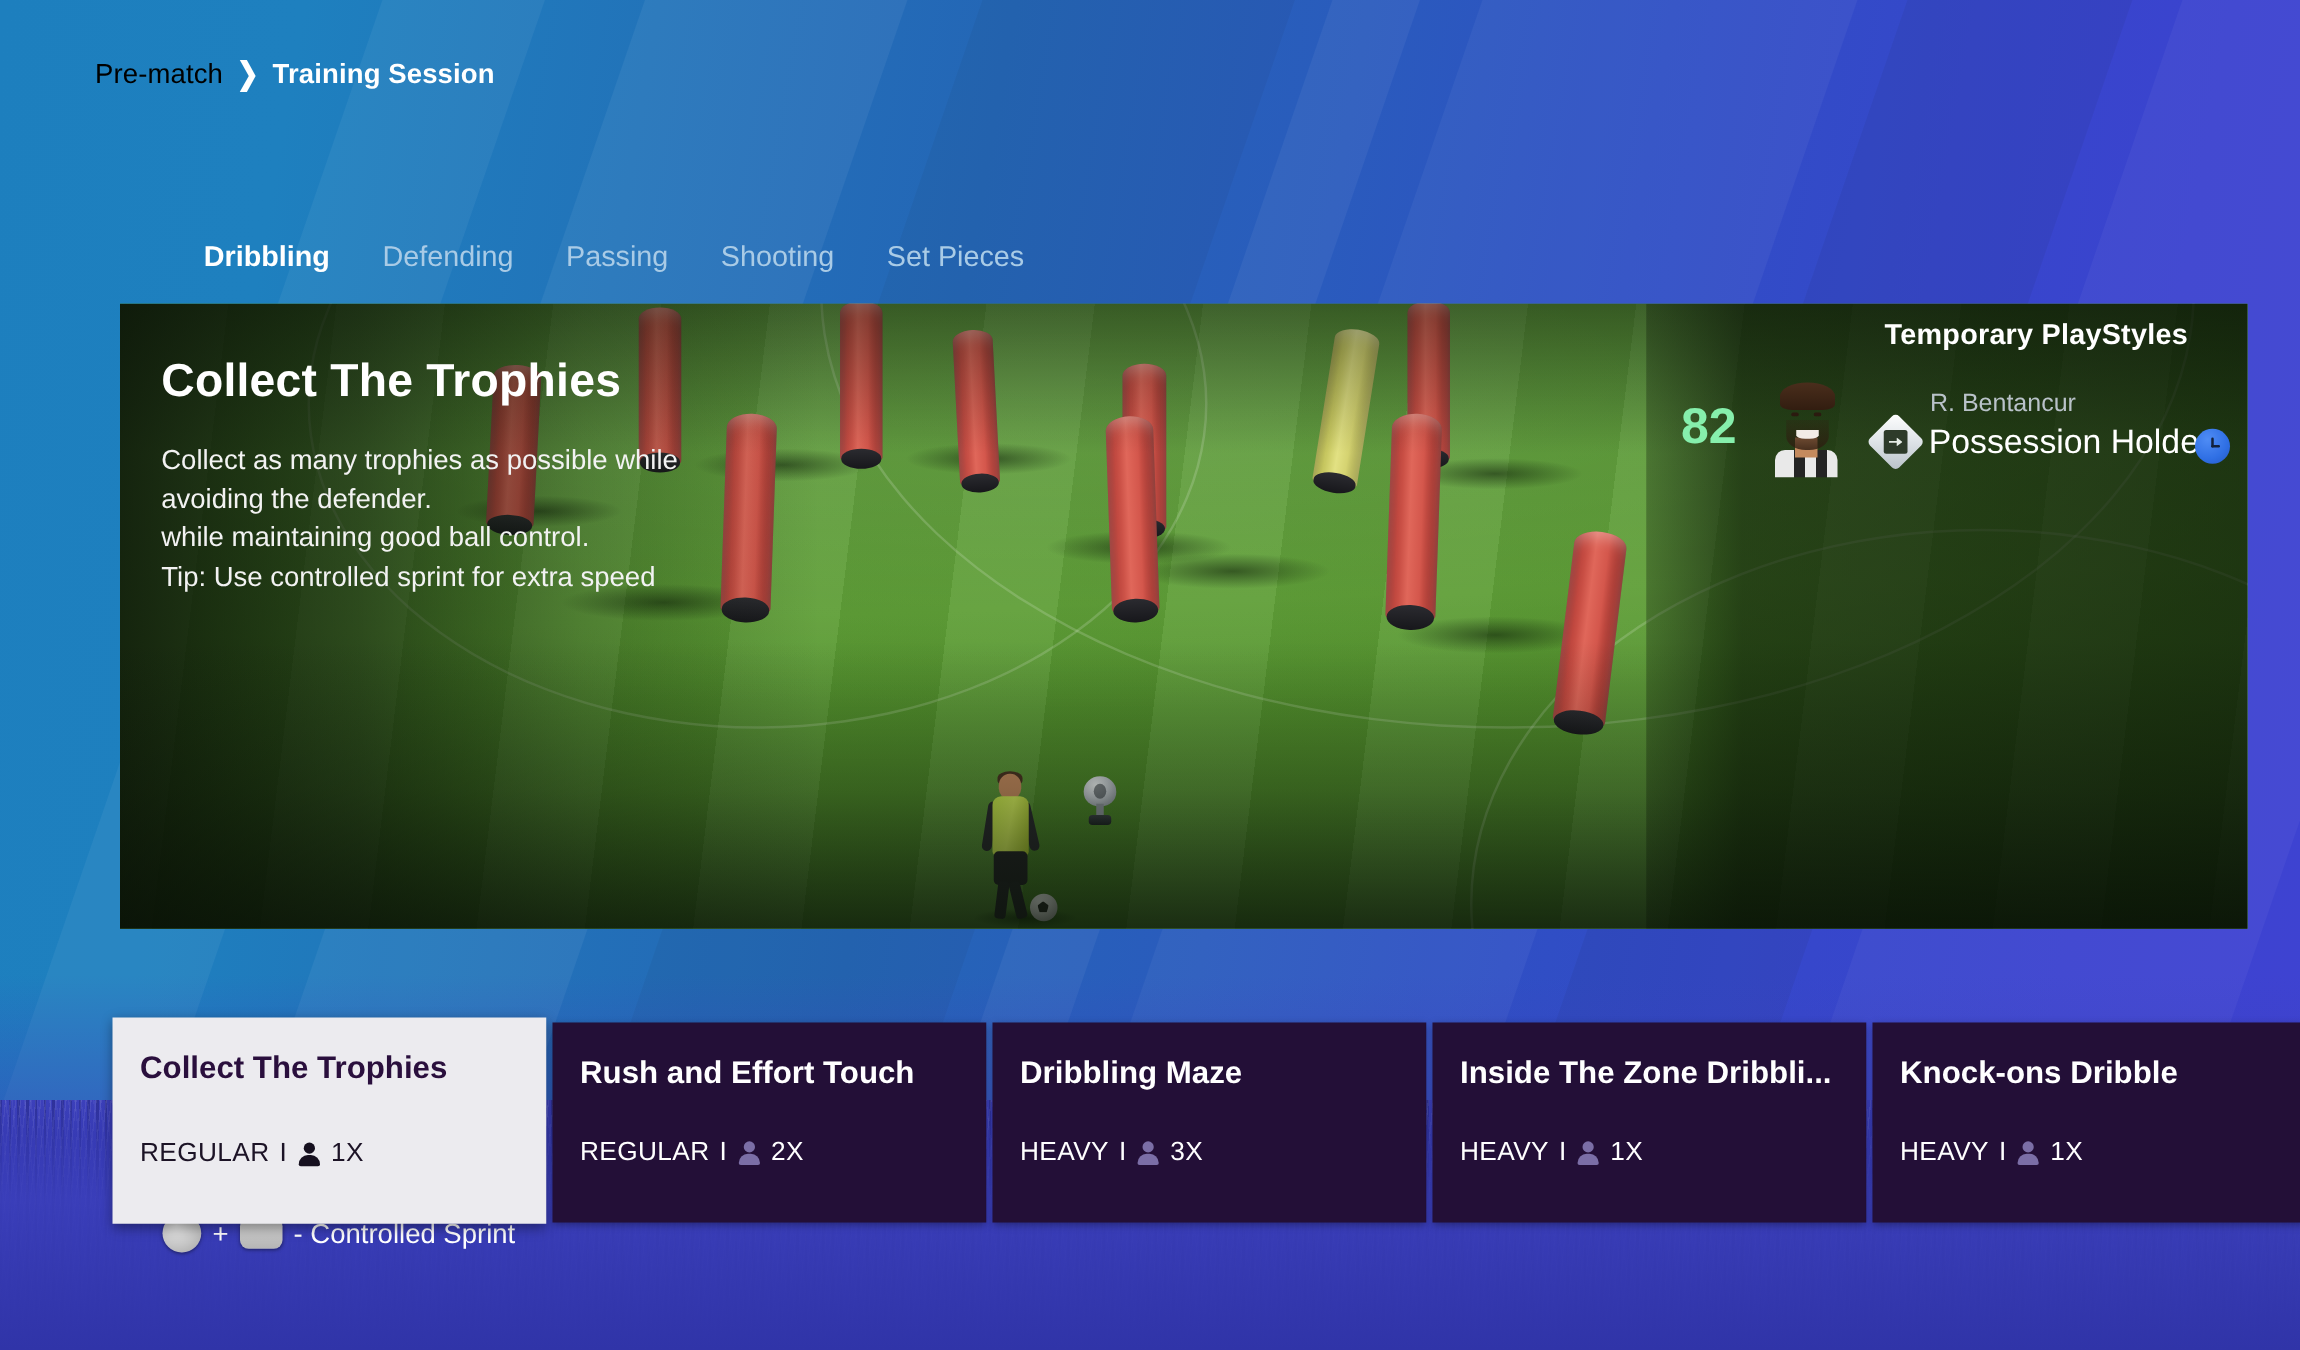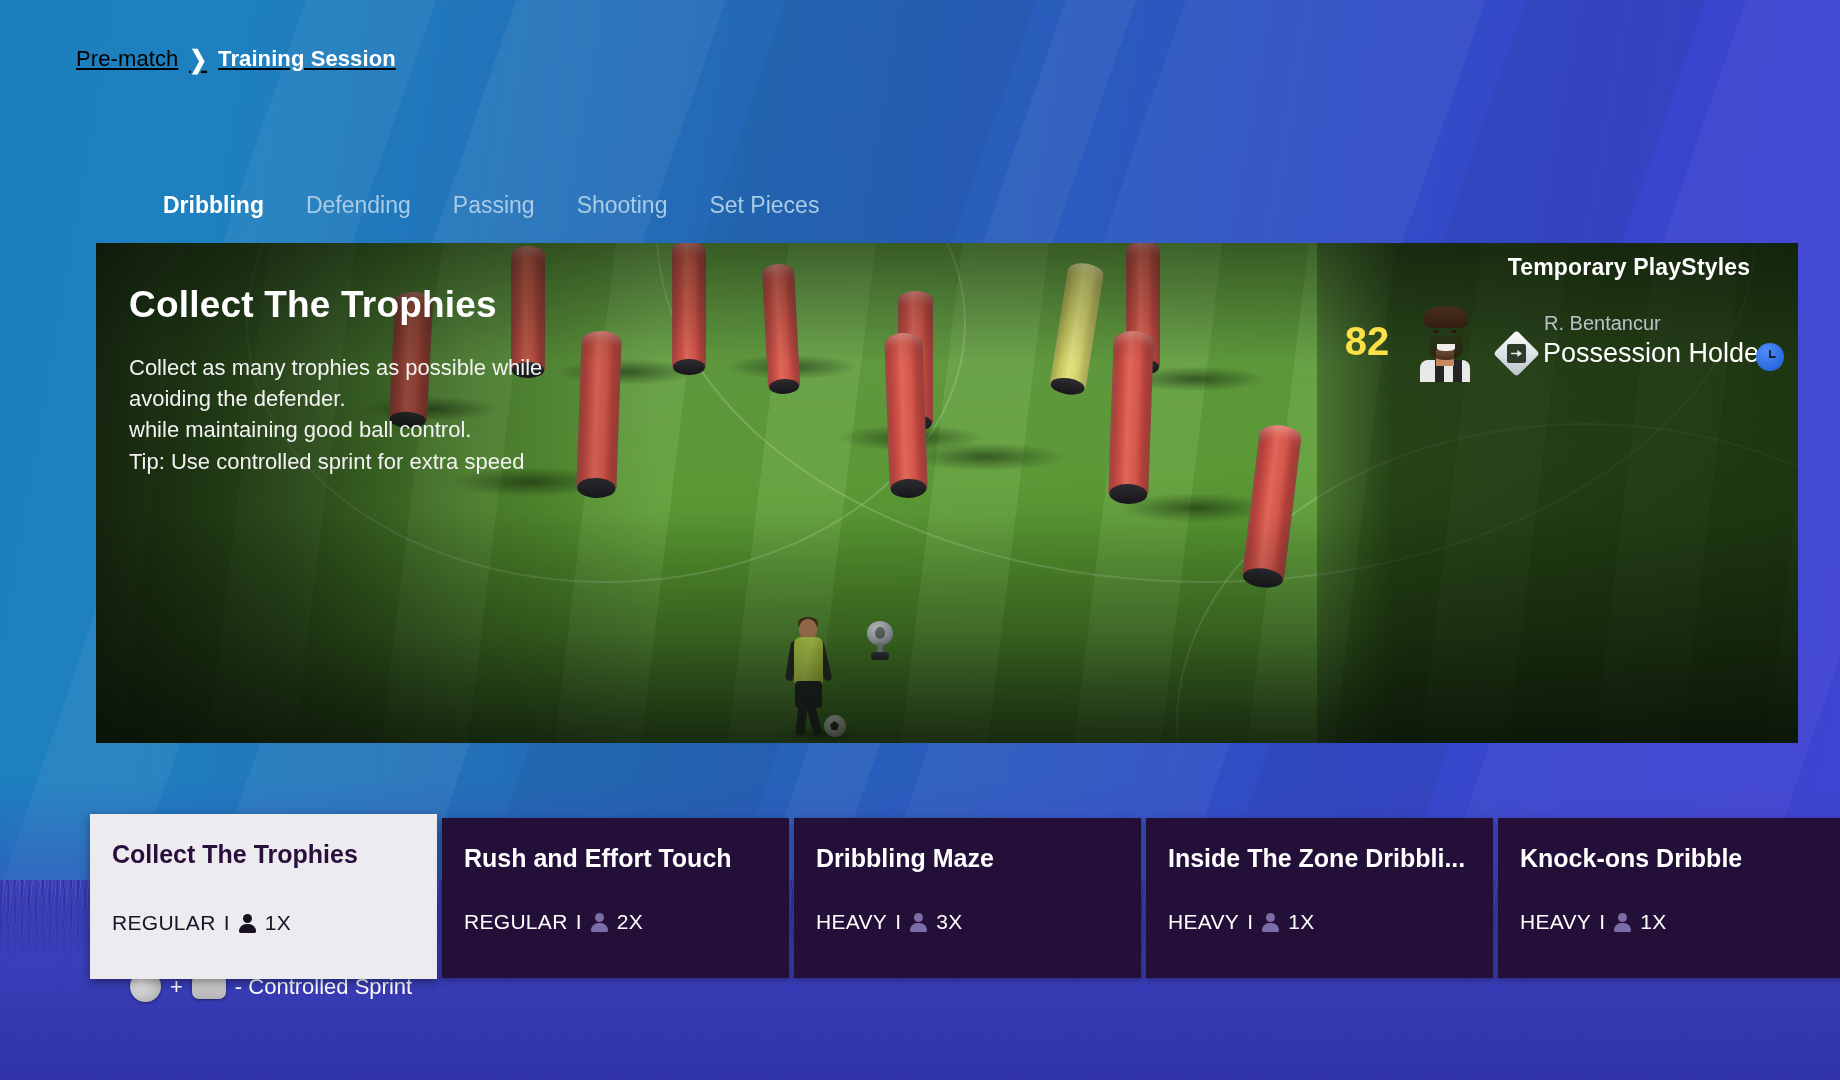--- a/index.html
+++ b/index.html
@@ -36,21 +36,21 @@
   }
   .grass-fade {
     position:absolute; left:0; right:0; bottom:180px; height:120px;
     background:linear-gradient(180deg, rgba(60,64,187,0) 0%, rgba(60,64,187,.5) 100%);
   }
 
   
   .breadcrumb {
     position:absolute; left:76px; top:46px;
     display:flex; align-items:center; gap:11px;
-    font-size:22px; letter-spacing:.1px;text-decoration:underline;
+    font-size:22px; letter-spacing:.1px;
   }
   .crumb-sep { color:#ffffff; font-size:21px; font-weight:700;
                transform:scaleY(1.18); line-height:1; }
   .crumb-cur { color:#ffffff; font-weight:700; }
 
   
   .tabs {
     position:absolute; left:163px; top:192px;
     display:flex; align-items:baseline; gap:42px;
   }
@@ -178,21 +178,21 @@
   .ps-title {
     position:absolute; left:1459px; top:254px; width:340px;
     text-align:center; font-size:23px; font-weight:700; color:#ffffff;
     letter-spacing:.2px;
   }
   .ps-row {
     position:absolute; left:1330px; top:300px;
     display:flex; align-items:center; gap:0;
   }
   .ps-rating {
-    font-size:40px; font-weight:700; color:#fde047; width:74px; text-align:center;
+    font-size:40px; font-weight:700; color:#86efac; width:74px; text-align:center;
     line-height:1;
   }
   .ps-face {
     width:74px; height:82px; margin-left:4px; position:relative; overflow:hidden;
   }
   .f-kit { position:absolute; left:12px; bottom:0; width:50px; height:22px;
            border-radius:8px 8px 0 0;
            background:linear-gradient(90deg,#e9e9e9 0%,#e9e9e9 30%,#242424 30%,#242424 48%,#e9e9e9 48%,#e9e9e9 66%,#242424 66%,#242424 84%,#e9e9e9 84%); }
   .f-neck { position:absolute; left:28px; bottom:16px; width:18px; height:16px; background:#c48a5e; }
   .f-head { position:absolute; left:18px; top:10px; width:40px; height:50px;

